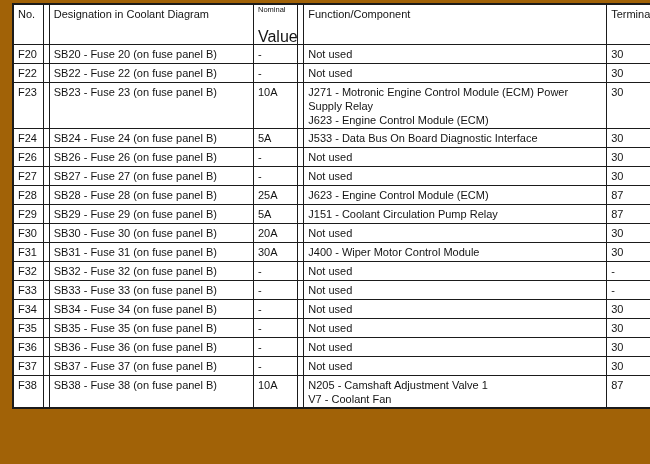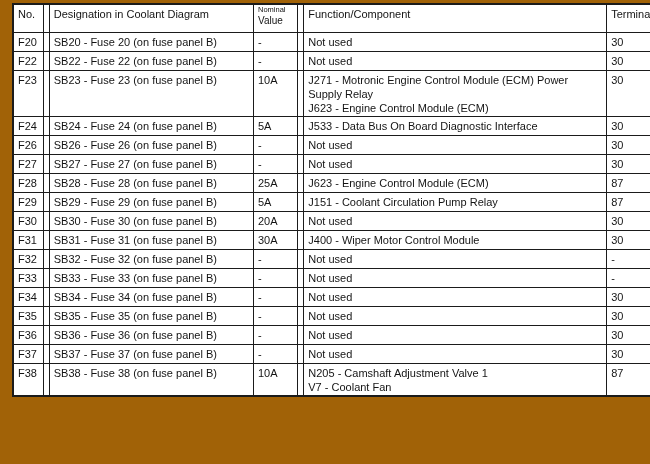--- a/index.html
+++ b/index.html
@@ -52,22 +52,23 @@
   td.cell-terminal { text-align: center; }
   th.head-terminal { text-align: left; padding-left: 4px; margin-left: 26px; }
   th.head-nominal .nominal-small {
     display: block;
     font-size: 7.5px;
     line-height: 8px;
     margin-top: -1px;
   }
   th.head-nominal .nominal-big {
     display: block;
-    font-size: 10px;
+    font-size: 16px;
     line-height: 13px;
+    margin-top: 16px;
   }
   td.cell-func { white-space: pre-line; }
   tbody td { height: 15px; }
 </style>
 </head>
 <body style="background: rgb(255, 255, 255);">
 
 <div class="page">
   <table class="fuse-table">
     <colgroup>

